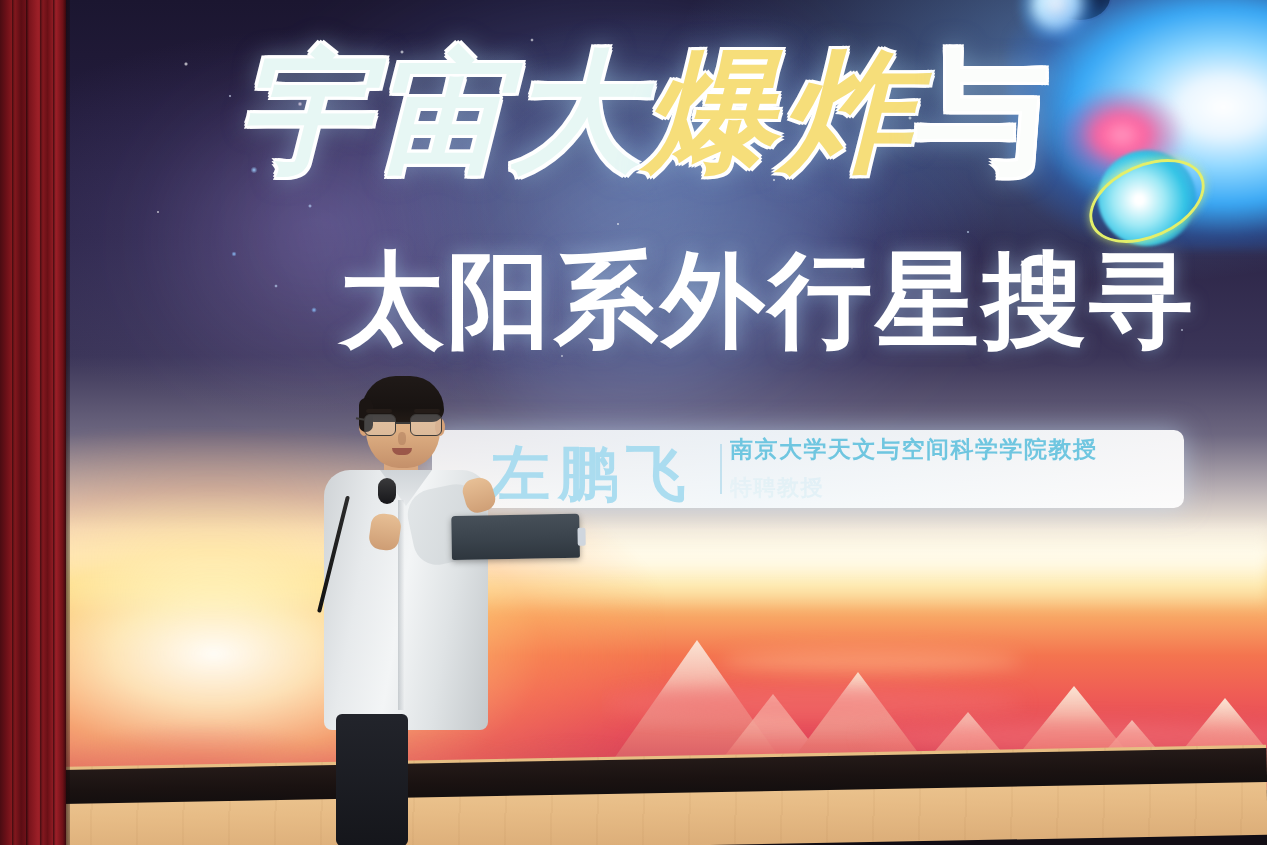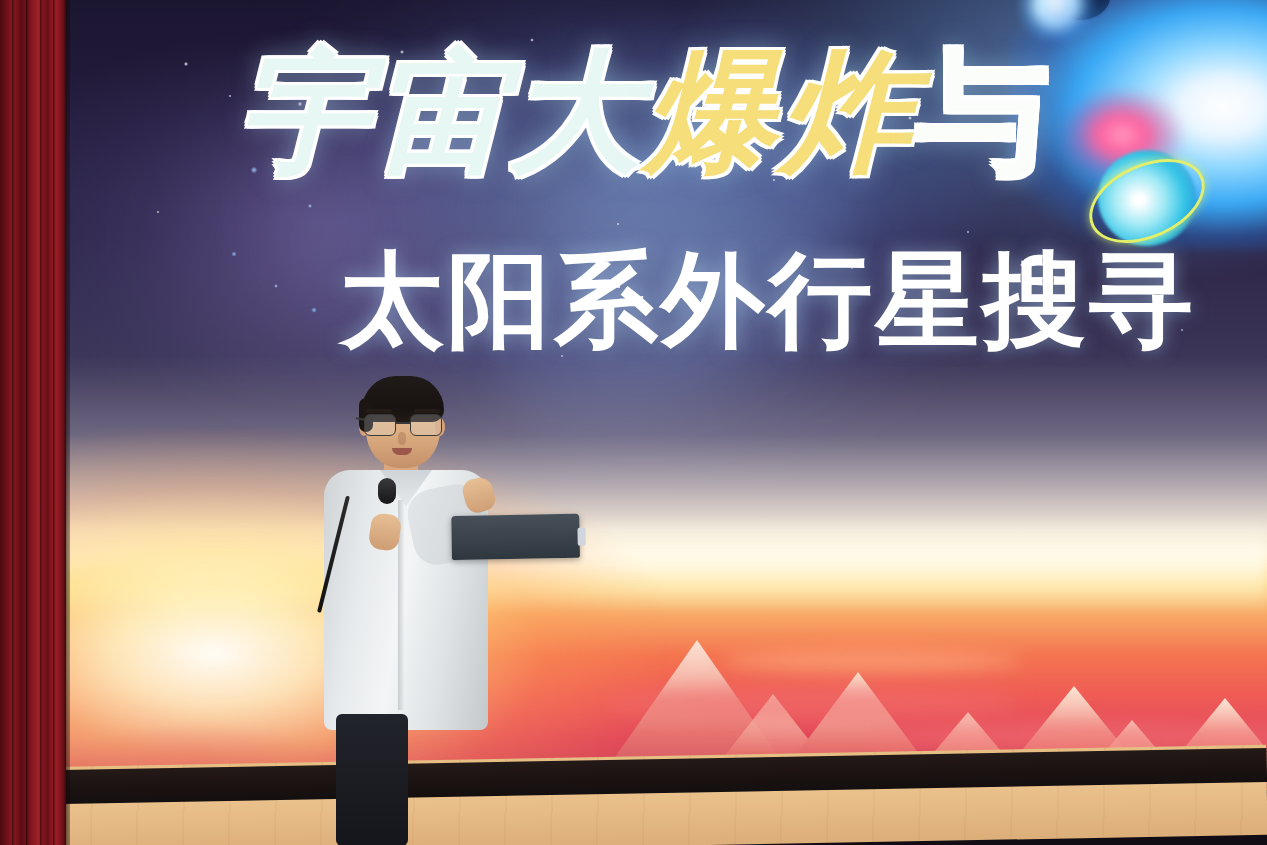--- a/index.html
+++ b/index.html
@@ -410,20 +410,28 @@
 
     <div id="title-block">
       <div class="ringplanet">
         <div class="body"></div>
         <div class="ring"></div>
       </div>
       <div class="title-line1"><span>宇宙大</span><span class="yellow">爆炸</span><span class="plain">与</span></div>
       <div class="title-line2">太阳系外行星搜寻</div>
     </div>
 
+    <div id="speaker-panel">
+      <div class="speaker-name">左鹏飞</div>
+      <div class="speaker-divider"></div>
+      <div class="speaker-affil">
+        <div class="affil-1">南京大学天文与空间科学学院教授</div>
+        <div class="affil-2">特聘教授</div>
+      </div>
+    </div>
 
   </div>
 
   <div id="screen-bottom-edge"></div>
   <div id="floor">
     <div class="grain"></div>
   </div>
 
   <div id="person">
     <div class="p-neck"></div>

